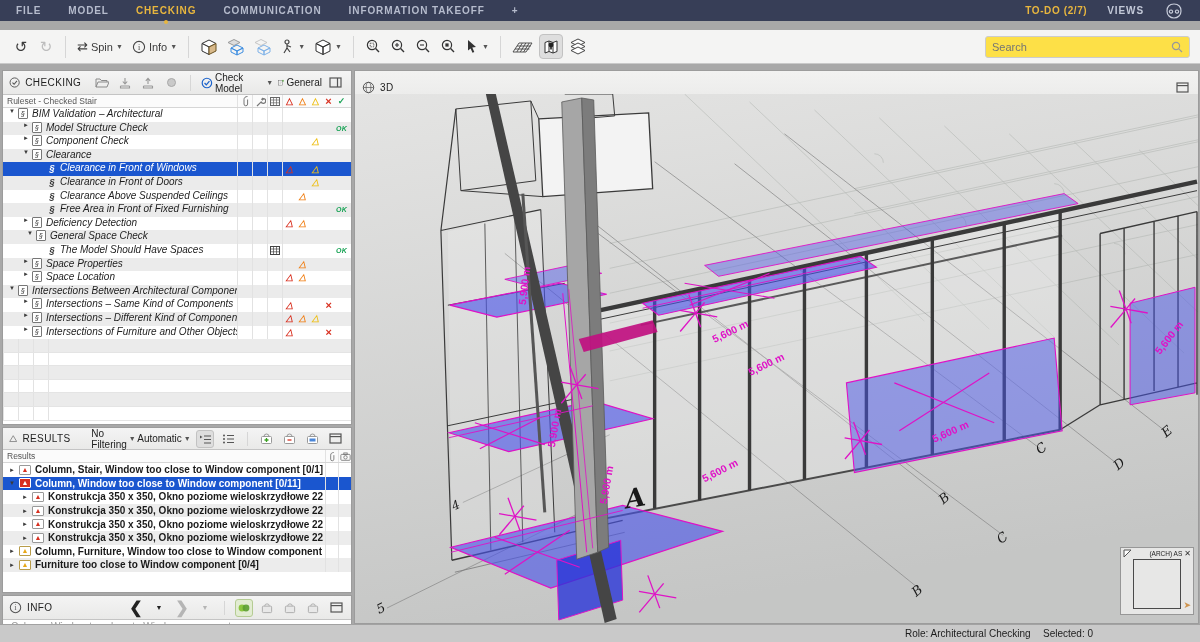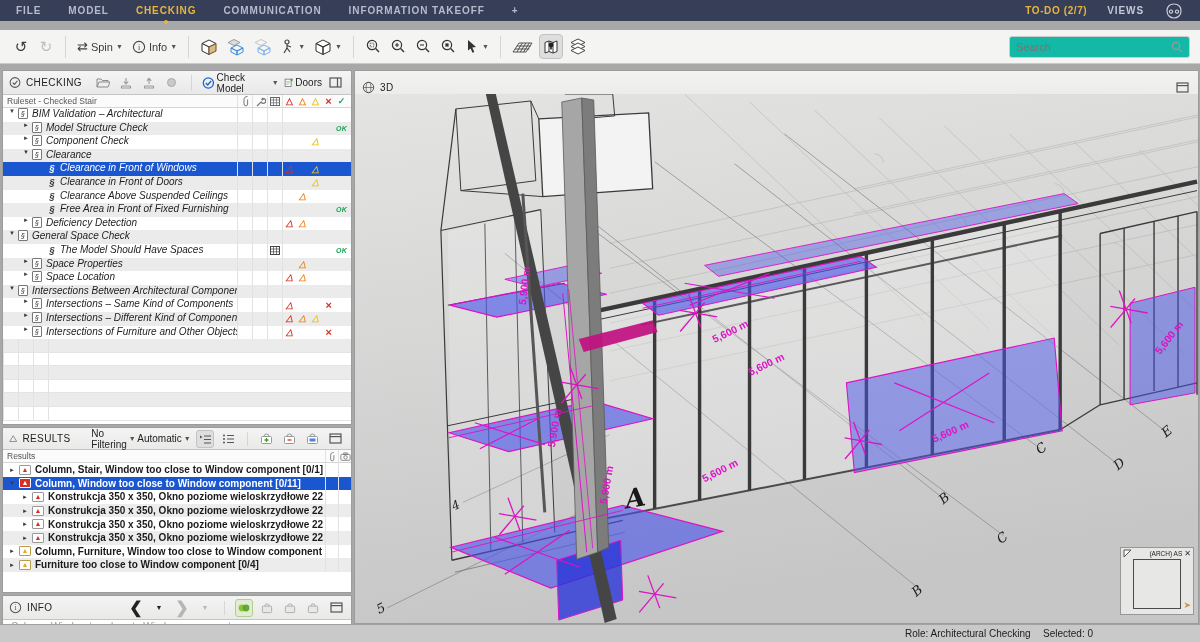--- a/index.html
+++ b/index.html
@@ -22,22 +22,22 @@
   
   .toolbar{position:absolute;top:30px;left:0;right:0;height:34px;background:#f4f4f3;
            border-bottom:1px solid #c9c9c9;display:flex;align-items:center;padding:0 10px;gap:3px;}
   .tbtn{height:25px;min-width:22px;display:flex;align-items:center;justify-content:center;gap:3px;
         border-radius:4px;color:#3c3c3c;font-size:11px;padding:0 3px;}
   .tbtn.active{background:#dedede;border:1px solid #c2c2c2;}
   .tsep{width:1px;height:22px;background:#d6d6d6;margin:0 5px;}
   .caret{font-size:7px;color:#555;}
   .glyph{font-size:15px;line-height:1;}
   .dim{color:#bdbdbd;}
-  .search-wrap{margin-left:auto;width:181px;height:22px;border:1px solid #ccc;border-radius:3px;
-               background:#14b8a6;display:flex;align-items:center;padding:0 6px;gap:4px;}
+  .search-wrap{margin-left:auto;width:205px;height:22px;border:1px solid #ccc;border-radius:3px;
+               background:#fde047;display:flex;align-items:center;padding:0 6px;gap:4px;}
   .search-input{flex:1;border:none;outline:none;font-size:11px;color:#333;background:transparent;
                 font-family:"Liberation Sans",sans-serif;}
 
   
   .panel{position:absolute;left:2px;width:350px;background:#fff;border:1px solid #9c9c9c;overflow:hidden;}
   #checking-panel{top:70px;height:355px;}
   #results-panel{top:427px;height:166px;}
   #info-panel{top:595px;height:47px;}
   .phead{height:24px;background:linear-gradient(#f4f4f4,#e9e9e8);border-bottom:1px solid #c4c4c4;
          display:flex;align-items:center;padding:0 6px;gap:5px;}
@@ -289,21 +289,21 @@
         </svg>
       <span class="hlabel">Check Model</span>
       <span class="caret">▼</span>
     </span>
     <span class="hbtn">
       <svg class="ic" width="13" height="13" viewBox="0 0 13 13">
           <rect x="1.5" y="2" width="8" height="10" fill="#fff" stroke="#666"></rect>
           <path d="M3,5 H8 M3,7 H8 M3,9 H6.5" stroke="#999" stroke-width=".8"></path>
           <path d="M10.5,1 V5 M8.5,3 H12.5" stroke="#3aa020" stroke-width="1.2"></path>
         </svg>
-      <span class="hlabel">Doors</span>
+      <span class="hlabel">General</span>
     </span>
     <span class="hbtn">
       <svg class="ic" width="13" height="11" viewBox="0 0 13 11">
           <rect x="1" y="1" width="11" height="9" fill="none" stroke="#555" stroke-width="1.2"></rect>
           <line x1="8.5" y1="1" x2="8.5" y2="10" stroke="#555" stroke-width="1.2"></line>
         </svg>
     </span>
   </div>
   <div class="colhead">
     <span class="tlabel">Ruleset - Checked Stair</span>
@@ -461,21 +461,21 @@
           <span class="tcell"></span>
           <span class="tcell"></span>
           <span class="tmarks">
             <span class="slot tri-red">△</span>
             <span class="slot tri-orange">△</span>
             <span class="slot"></span>
             <span class="slot"></span>
             <span class="slot okmark"></span>
           </span>
         </div>
-        <div class="trow alt" style="padding-left: 3px;">
+        <div class="trow alt" style="padding-left: 21px;">
           <span class="texp">▼</span>
           <span class="rsicon">§</span>
           <span class="tlabel">General Space Check</span>
           <span class="tcell"></span>
           <span class="tcell"></span>
           <span class="tcell"></span>
           <span class="tmarks">
             <span class="slot"></span>
             <span class="slot"></span>
             <span class="slot"></span>

